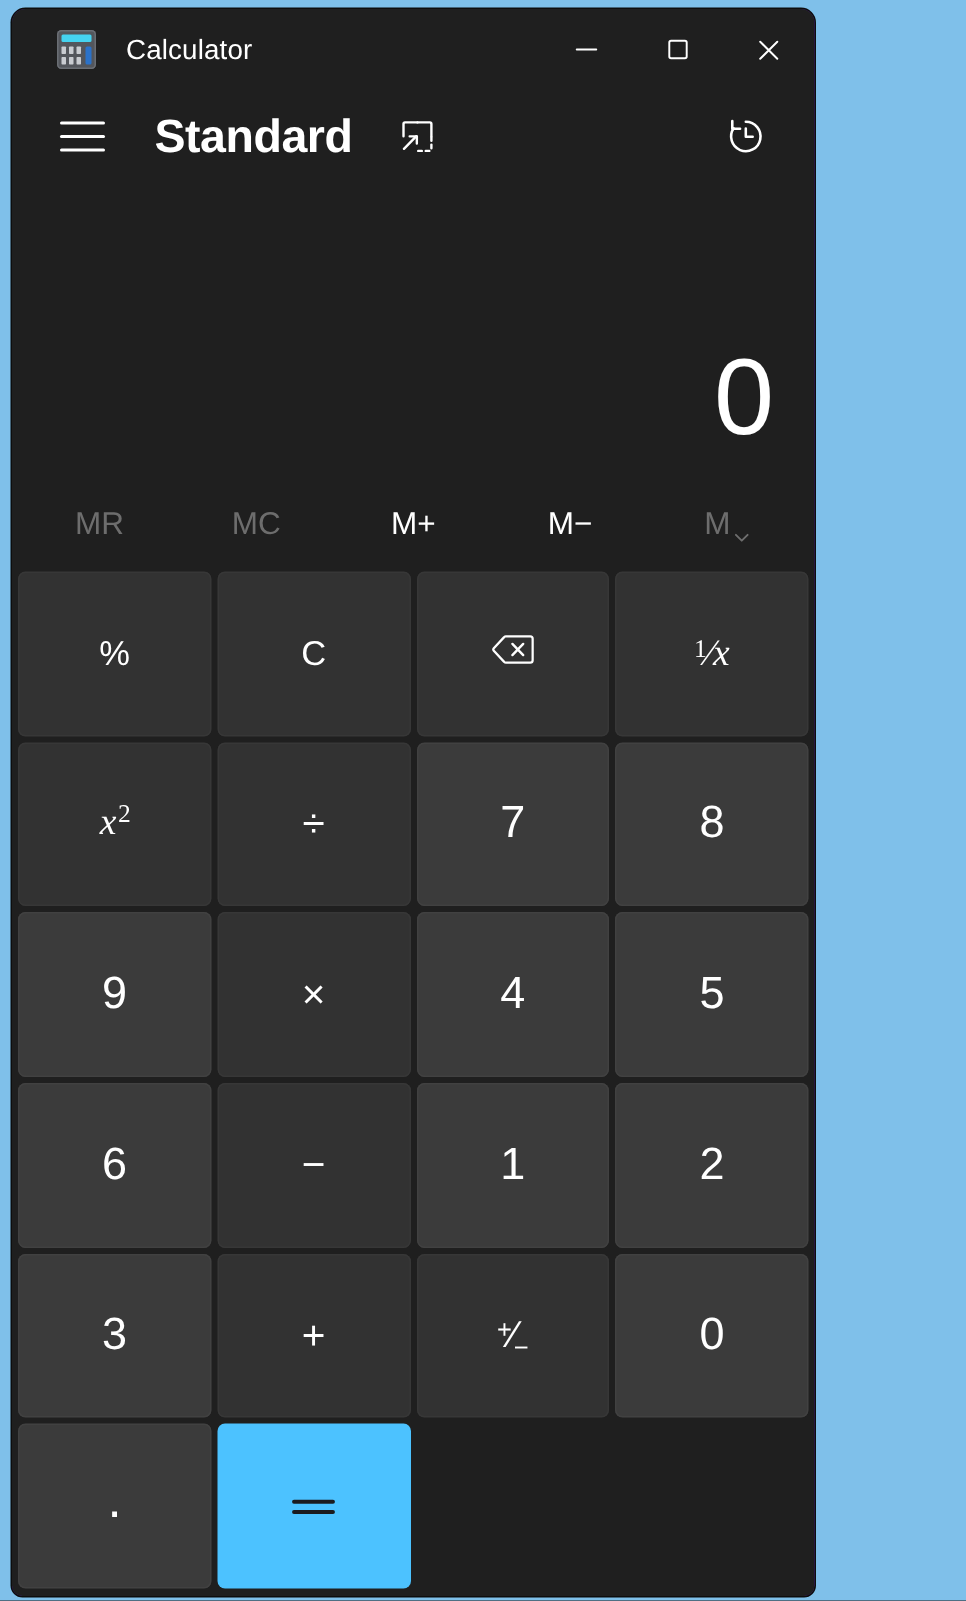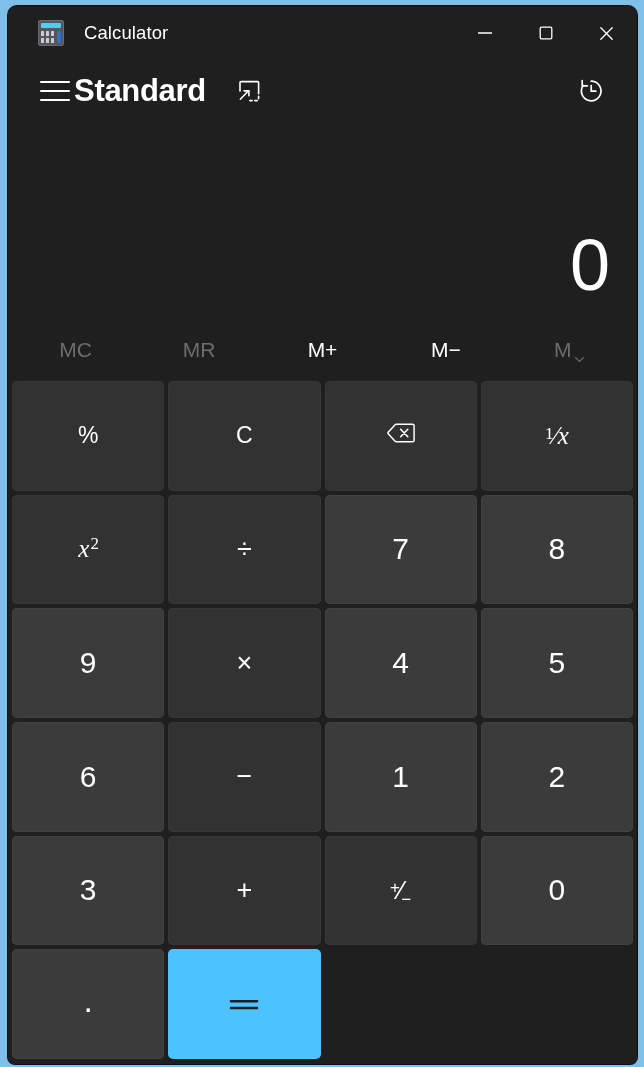--- a/index.html
+++ b/index.html
@@ -13,21 +13,21 @@
     background: #7fc0ea;
     font-family: "Liberation Sans", sans-serif;
     -webkit-font-smoothing: antialiased;
   }
 
   
   #window {
     position: absolute;
     left: 8px;
     top: 6px;
-    width: 629px;
+    width: 535px;
     height: 1058px;
     background: #4c1d95;
     border-radius: 9px 9px 7px 7px;
     overflow: hidden;
     box-shadow: 0 0 0 1px #0d0d0d;
     display: flex;
     flex-direction: column;
   }
 
   
@@ -121,20 +121,21 @@
     flex: 0 0 34px;
   }
   #hamburger span {
     display: block;
     height: 2px;
     width: 30px;
     background: #ffffff;
     border-radius: 1px;
   }
   #mode-title {
+    margin-left: 29px;
     font-size: 31px;
     font-weight: bold;
     color: #ffffff;
     letter-spacing: -0.3px;
     white-space: nowrap;
   }
   #keep-on-top {
     margin-left: 25px;
     width: 36px;
     height: 36px;
@@ -363,24 +364,24 @@
     </div>
   </div>
 
   <div id="display-area">
     <div id="expression"></div>
     <div id="result">0</div>
   </div>
 
   <div id="memory-row">
     <div class="mem-btn disabled">
+      <span>MR</span>
+    </div>
+    <div class="mem-btn disabled">
       <span>MC</span>
-    </div>
-    <div class="mem-btn disabled">
-      <span>MR</span>
     </div>
     <div class="mem-btn">
       <span>M+</span>
     </div>
     <div class="mem-btn">
       <span>M−</span>
     </div>
     <div class="mem-btn disabled">
       <span>M</span>
       <span class="mem-chevron">

